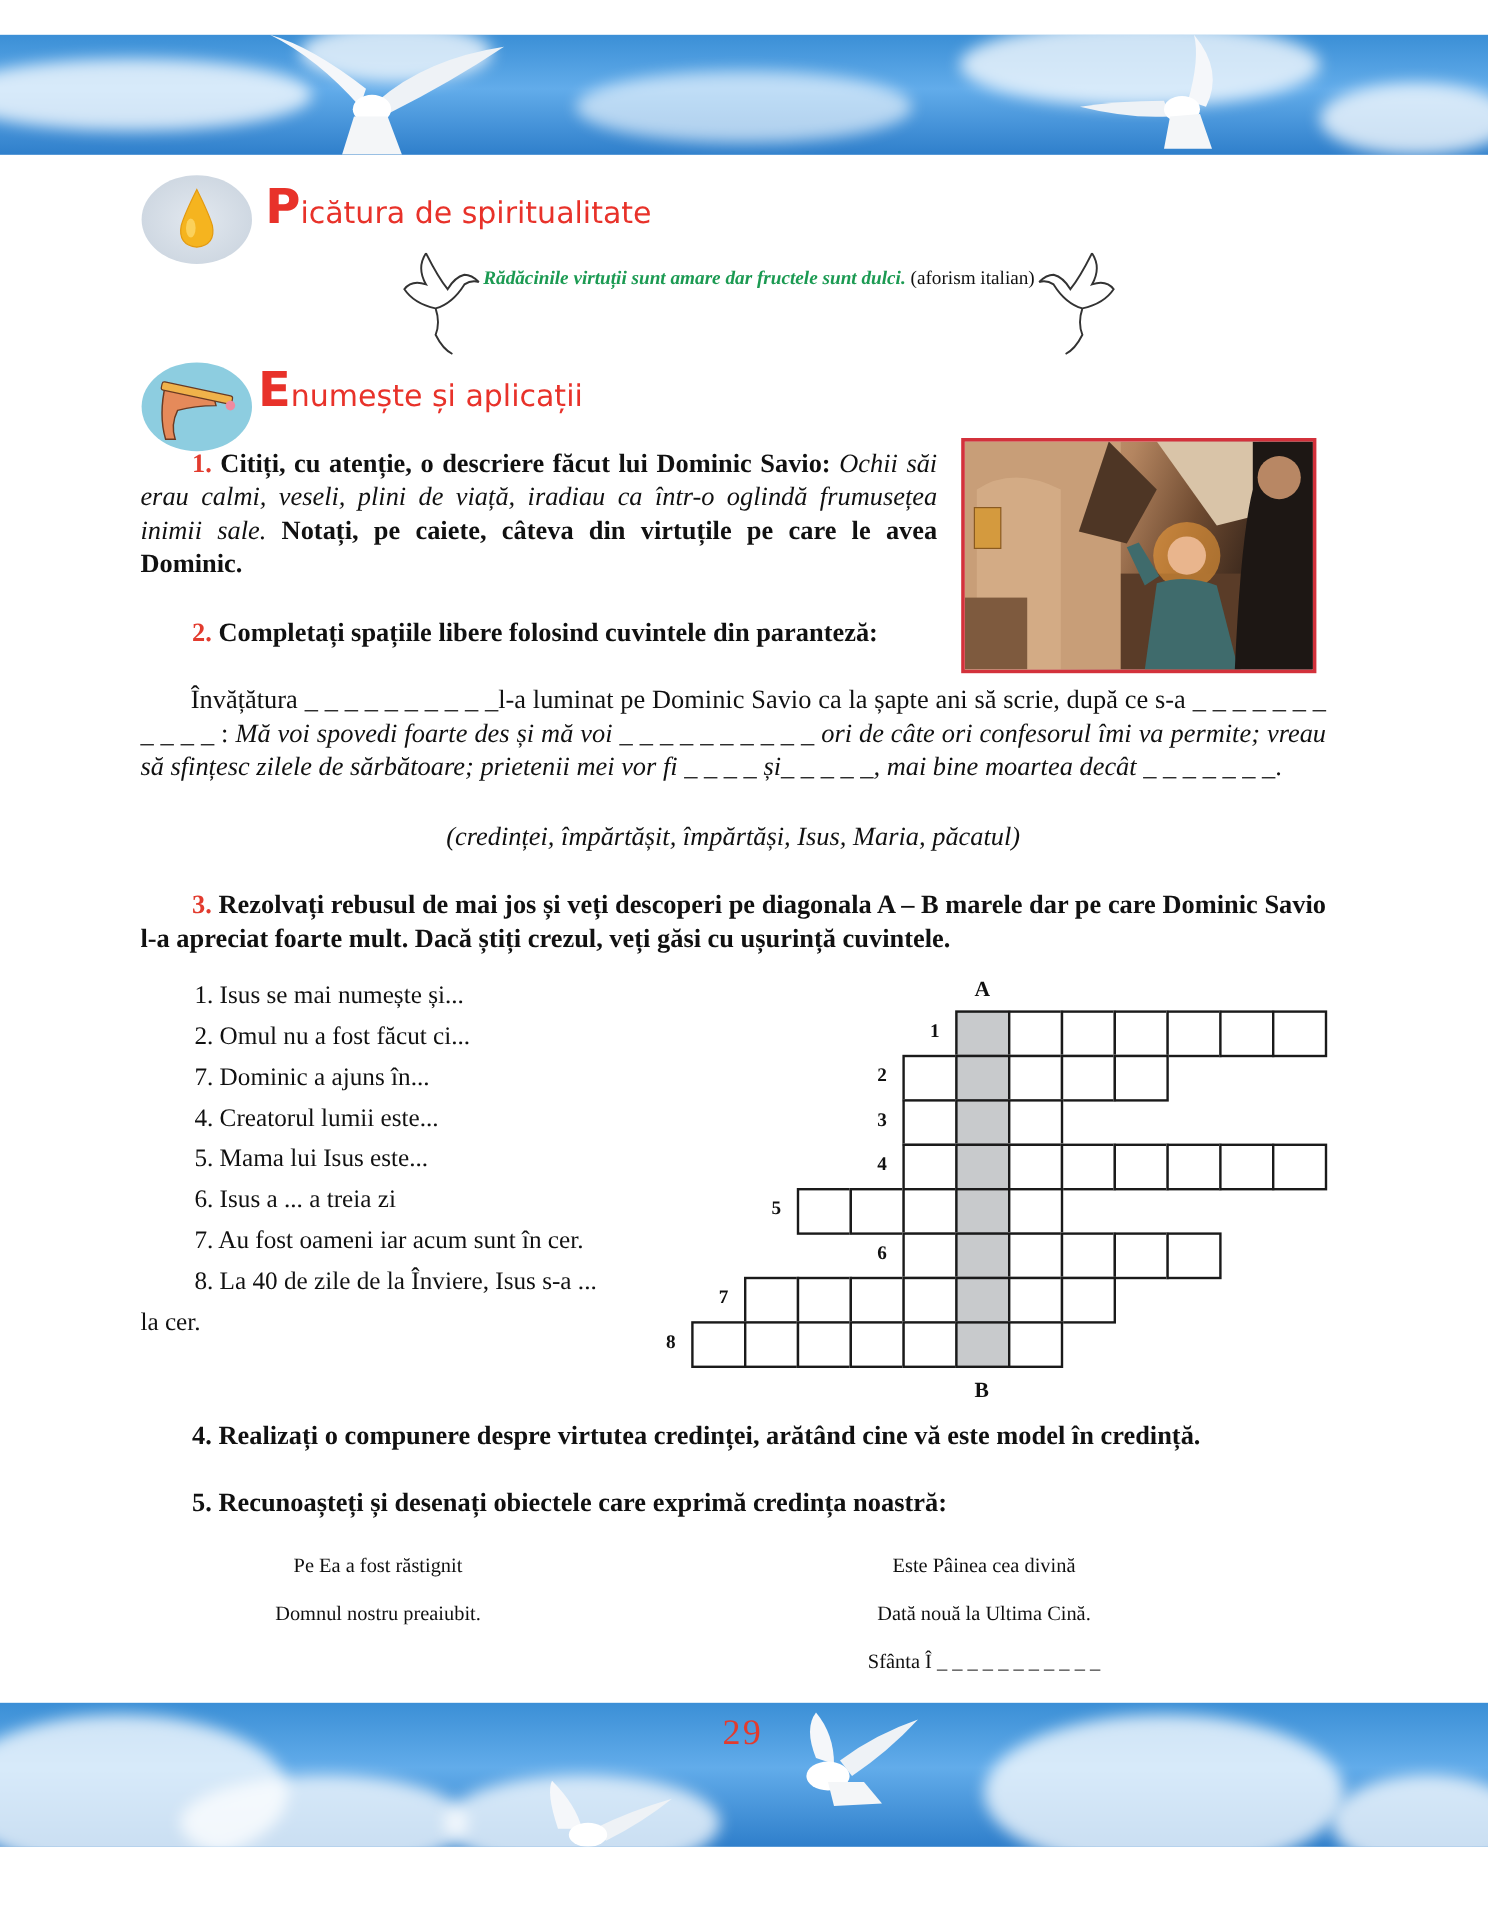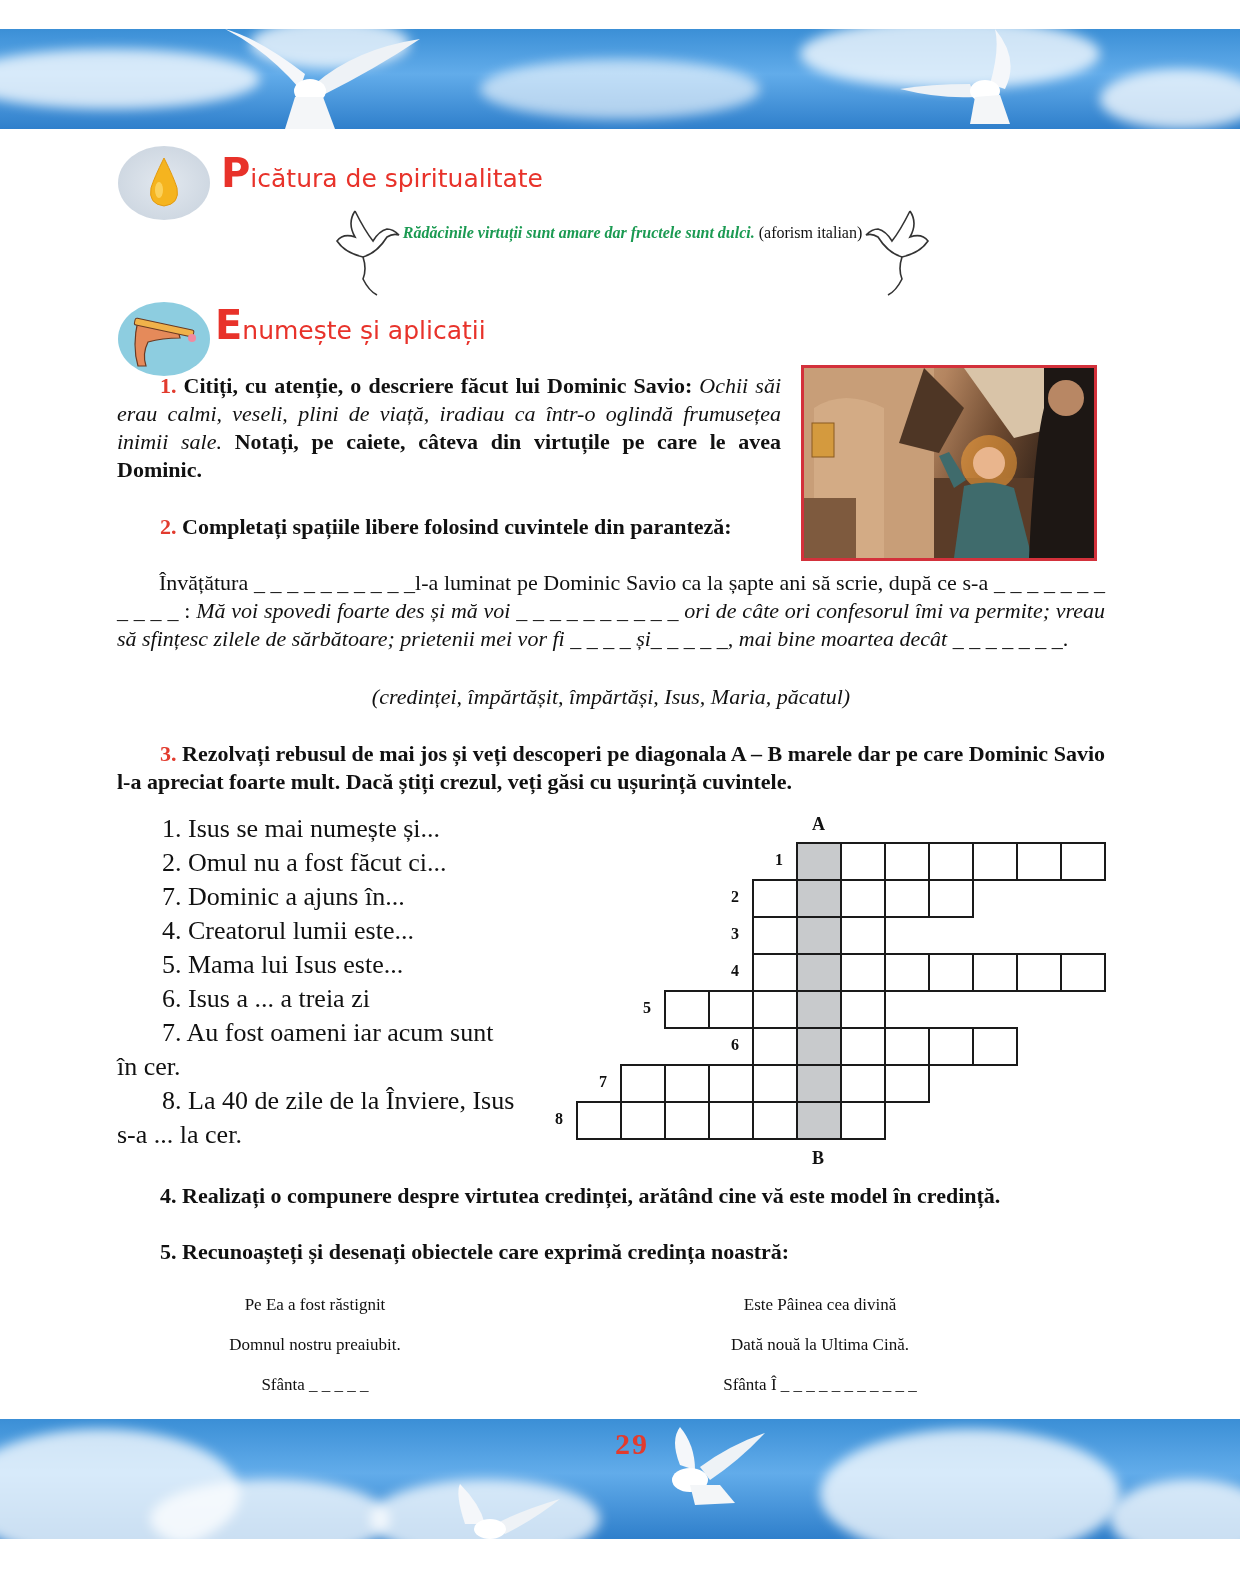--- a/index.html
+++ b/index.html
@@ -27,34 +27,34 @@
 
   .para { position: absolute; font-size: 22px; line-height: 28px; text-align: justify; }
   .bold { font-weight: bold; }
   .ital { font-style: italic; }
   .red { color: #e23b2e; }
 
   .photo { position: absolute; left: 801px; top: 365px; width: 296px; height: 196px;
            border: 3px solid #d3313b; box-sizing: border-box; overflow: hidden;
            background: linear-gradient(110deg, #8a6a4c 0%, #c9a27b 22%, #b48560 40%, #6e4a30 60%, #2b1e17 82%, #1a1410 100%); }
 
-  .clue-list { position: absolute; left: 117px; top: 812px; width: 400px; font-size: 26px; line-height: 34px; }
+  .clue-list { position: absolute; left: 117px; top: 812px; width: 400px; font-size: 21px; line-height: 34px; }
   .clue { text-indent: 45px; }
 
   .grid-wrap { position: absolute; left: 540px; top: 812px; width: 560px; height: 360px; }
   .cell { position: absolute; width: 44px; height: 37px; box-sizing: border-box;
           border: 2px solid #1a1a1a; background: #fff; }
   .cell.shaded { background: #c8cacc; }
   .rownum { position: absolute; font-weight: bold; font-size: 16px; }
   .grid-label { position: absolute; font-weight: bold; font-size: 18px; }
 
   .poem { position: absolute; font-size: 17px; line-height: 40px; text-align: center; }
 
-  .page-number { position: absolute; left: 597px; top: 1427px; width: 70px; text-align: center;
-                 color: #e23b2e; font-weight: bold; font-size: 30px; letter-spacing: 2px; }
+  .page-number { position: absolute; left: 584px; top: 1427px; width: 70px; text-align: center;
+                 color: #e23b2e; font-weight: normal; font-size: 30px; letter-spacing: 2px; }
 </style>
 </head>
 <body>
 
 <div id="top-banner" class="sky">
   <div class="cloud" style="left:-40px;top:20px;width:300px;height:60px;"></div>
   <div class="cloud" style="left:250px;top:-10px;width:160px;height:50px;"></div>
   <div class="cloud" style="left:480px;top:30px;width:280px;height:60px;opacity:.8"></div>
   <div class="cloud" style="left:800px;top:-10px;width:300px;height:70px;"></div>
   <div class="cloud" style="left:1100px;top:40px;width:160px;height:60px;"></div>
@@ -231,21 +231,20 @@
 <div class="para bold" style="left:160px;top:1182px;width:960px;text-align:left;">
   <span>4. Realizați o compunere despre virtutea credinței, arătând cine vă este model în credință.</span>
 </div>
 
 <div class="para bold" style="left:160px;top:1238px;width:960px;text-align:left;">
   <span>5. Recunoașteți și desenați obiectele care exprimă credința noastră:</span>
 </div>
 <div class="poem" style="left:150px;top:1285px;width:330px;">
   <div>Pe Ea a fost răstignit</div>
   <div>Domnul nostru preaiubit.</div>
-  <div>Sfânta _ _ _ _ _</div>
 </div>
 <div class="poem" style="left:660px;top:1285px;width:320px;">
   <div>Este Pâinea cea divină</div>
   <div>Dată nouă la Ultima Cină.</div>
   <div>Sfânta Î _ _ _ _ _ _ _ _ _ _ _</div>
 </div>
 
 <div id="bottom-banner" class="sky">
   <div class="cloud" style="left:-40px;top:10px;width:280px;height:130px;"></div>
   <div class="cloud" style="left:150px;top:60px;width:240px;height:80px;"></div>

